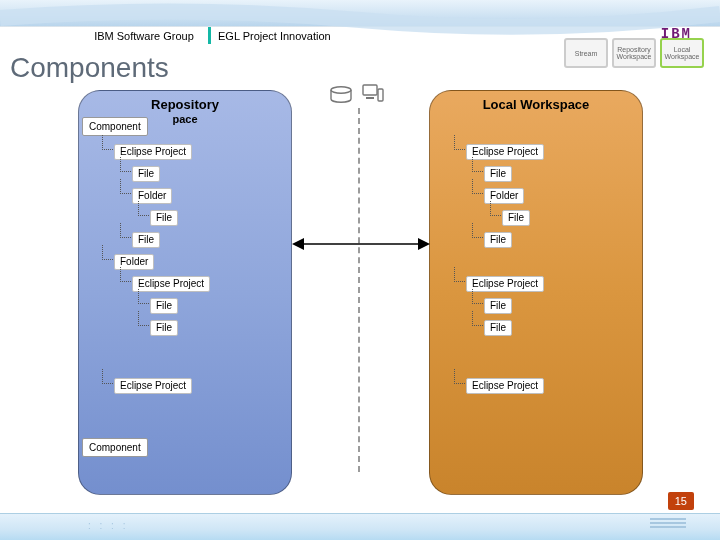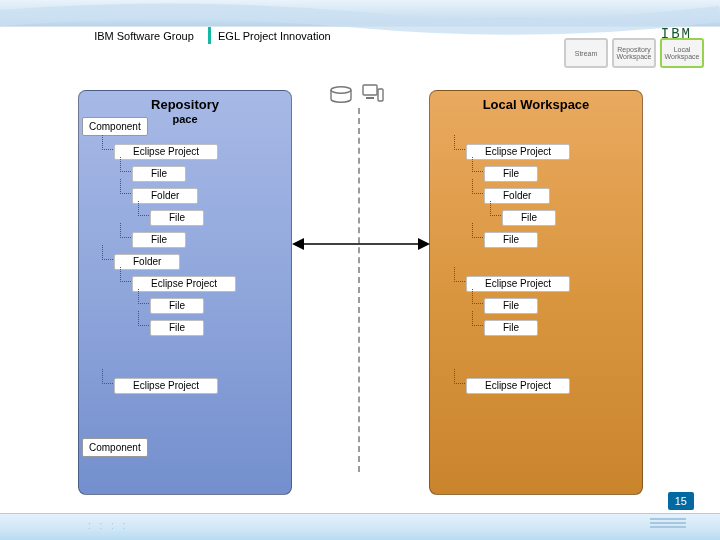--- a/index.html
+++ b/index.html
@@ -4,58 +4,58 @@
 <style>
   html,body{margin:0;padding:0;width:720px;height:540px;overflow:hidden;font-family:Arial,Helvetica,sans-serif;background:#fff;color:#000}
   .stage{position:relative;width:720px;height:540px}
   
   .topstripe{position:absolute;left:0;top:0;width:720px;height:26px;background:linear-gradient(#e9f3fb 0%,#cfe3f3 60%,#b9d5ec 100%);border-bottom:1px solid rgba(0,0,0,.06)}
   .swoosh{position:absolute;left:0;top:0;width:720px;height:44px;pointer-events:none}
   .swoosh svg{width:720px;height:44px}
   .hdr-box{position:absolute;top:27px;font-size:11px;display:flex;align-items:center;white-space:nowrap}
   .hdr-left{left:80px;width:128px;height:17px;justify-content:center;border-right:3px solid #14b8a6}
   .hdr-right{left:218px;width:160px;height:17px;justify-content:flex-start}
-  .ibm-logo{position:absolute;right:28px;top:26px;font-family:"Courier New",monospace;font-weight:normal;letter-spacing:2px;font-size:14px;color:#14532d}
+  .ibm-logo{position:absolute;right:28px;top:26px;font-family:"Courier New",monospace;font-weight:bold;letter-spacing:2px;font-size:14px;color:#701a75}
   
   .thumbs{position:absolute;right:16px;top:38px;display:flex;gap:4px}
   .thumb{width:44px;height:30px;border:2px solid #ccc;border-radius:3px;background:#f4f4f4;display:flex;align-items:center;justify-content:center;font-size:7px;color:#666;text-align:center;padding:1px 2px;box-sizing:border-box;line-height:1}
   .thumb.sel{border-color:#96d24d}
   
   .title{position:absolute;left:10px;top:52px;font-size:28px;color:#5e6a78}
   
   .db-icon{position:absolute;left:329px;top:86px;width:24px;height:18px}
   .pc-icon{position:absolute;left:362px;top:84px;width:22px;height:20px}
   .divider{position:absolute;left:358px;top:108px;width:0;height:364px;border-left:2px dashed #9b9b9b}
   
-  .panel{position:absolute;border-radius:8px;box-sizing:border-box;border:1px solid rgba(0,0,0,.35)}
+  .panel{position:absolute;border-radius:22px;box-sizing:border-box;border:1px solid rgba(0,0,0,.35)}
   .panel-left{left:78px;top:90px;width:214px;height:405px;background:linear-gradient(#a7b9e6 0%,#8fa6db 50%,#748fce 100%)}
   .panel-right{left:429px;top:90px;width:214px;height:405px;background:linear-gradient(#e9a95f 0%,#da963f 50%,#c9842c 100%)}
   .panel-title{position:absolute;width:100%;text-align:center;font-weight:bold;font-size:13px;top:6px}
   .subtitle{position:absolute;left:0;width:100%;text-align:center;top:22px;font-size:11px;font-weight:bold}
   .comp-label{position:absolute;left:82px;top:117px;background:#fff;border:1px solid #999;border-radius:2px;font-size:10px;padding:3px 6px}
   .comp-label2{position:absolute;left:82px;top:438px;background:#fff;border:1px solid #999;border-radius:2px;font-size:10px;padding:3px 6px}
   
   .tree{position:absolute;font-size:10px;line-height:1.05}
   .tree.left{left:96px;top:141px;width:180px}
   .tree.right{left:448px;top:141px;width:180px}
   .row{position:relative;height:22px;display:flex;align-items:center}
-  .lbl{background:#fff;border:1px solid #bfbfbf;border-radius:2px;padding:2px 18px;white-space:nowrap}
+  .lbl{background:#fff;border:1px solid #bfbfbf;border-radius:2px;padding:2px 5px;white-space:nowrap}
   .conn{position:absolute;border-left:1px dotted #555;border-bottom:1px dotted #555;height:14px}
   .i1{padding-left:18px}.i1 .conn{left:6px;width:10px;top:-6px}
   .i2{padding-left:36px}.i2 .conn{left:24px;width:10px;top:-6px}
   .i3{padding-left:54px}.i3 .conn{left:42px;width:10px;top:-6px}
   
   .arrow{position:absolute;left:292px;top:234px;width:138px;height:20px}
   .arrow svg{width:138px;height:20px}
   
   .footer{position:absolute;left:0;bottom:0;width:720px;height:26px;background:linear-gradient(#e4f1fb 0%,#cfe6f6 60%,#b6dbf2 100%);border-top:1px solid rgba(0,0,0,.06)}
   .footer .dots{position:absolute;left:88px;top:6px;letter-spacing:3px;color:#a7c7e0;font-size:10px}
   .footer .lines{position:absolute;right:34px;top:4px;display:flex;flex-direction:column;gap:2px}
   .footer .lines span{display:block;width:36px;height:2px;background:#a7c7e0}
-  .pagenum{position:absolute;right:26px;bottom:30px;background:#0369a1;color:#fff;font-size:11px;padding:3px 7px;border-radius:2px}
+  .pagenum{position:absolute;right:26px;bottom:30px;background:#c2410c;color:#fff;font-size:11px;padding:3px 7px;border-radius:2px}
 </style>
 </head>
 <body>
 
 <div class="stage">
 
   <div class="topstripe"></div>
   <div class="swoosh">
     <svg viewBox="0 0 720 44">
         <path d="M0,18 Q180,4 360,20 T720,14" fill="none" stroke="#cbe0f1" stroke-width="16" opacity=".8"></path>
@@ -64,20 +64,21 @@
   <div class="hdr-box hdr-left">IBM Software Group</div>
   <div class="hdr-box hdr-right">EGL Project Innovation</div>
   <div class="ibm-logo">IBM</div>
 
   <div class="thumbs">
     <div class="thumb">Stream</div>
     <div class="thumb">Repository Workspace</div>
     <div class="thumb sel">Local Workspace</div>
   </div>
 
+  <div class="title">Components</div>
 
   <div class="db-icon">
     <svg viewBox="0 0 24 18">
         <ellipse cx="12" cy="4" rx="10" ry="3.2" fill="none" stroke="#777" stroke-width="1.4"></ellipse>
         <path d="M2 4v9c0 1.8 4.5 3.2 10 3.2s10-1.4 10-3.2V4" fill="none" stroke="#777" stroke-width="1.4"></path>
       </svg>
   </div>
   <div class="pc-icon">
     <svg viewBox="0 0 22 20">
         <rect x="1" y="1" width="14" height="10" rx="1" fill="none" stroke="#777" stroke-width="1.4"></rect>

